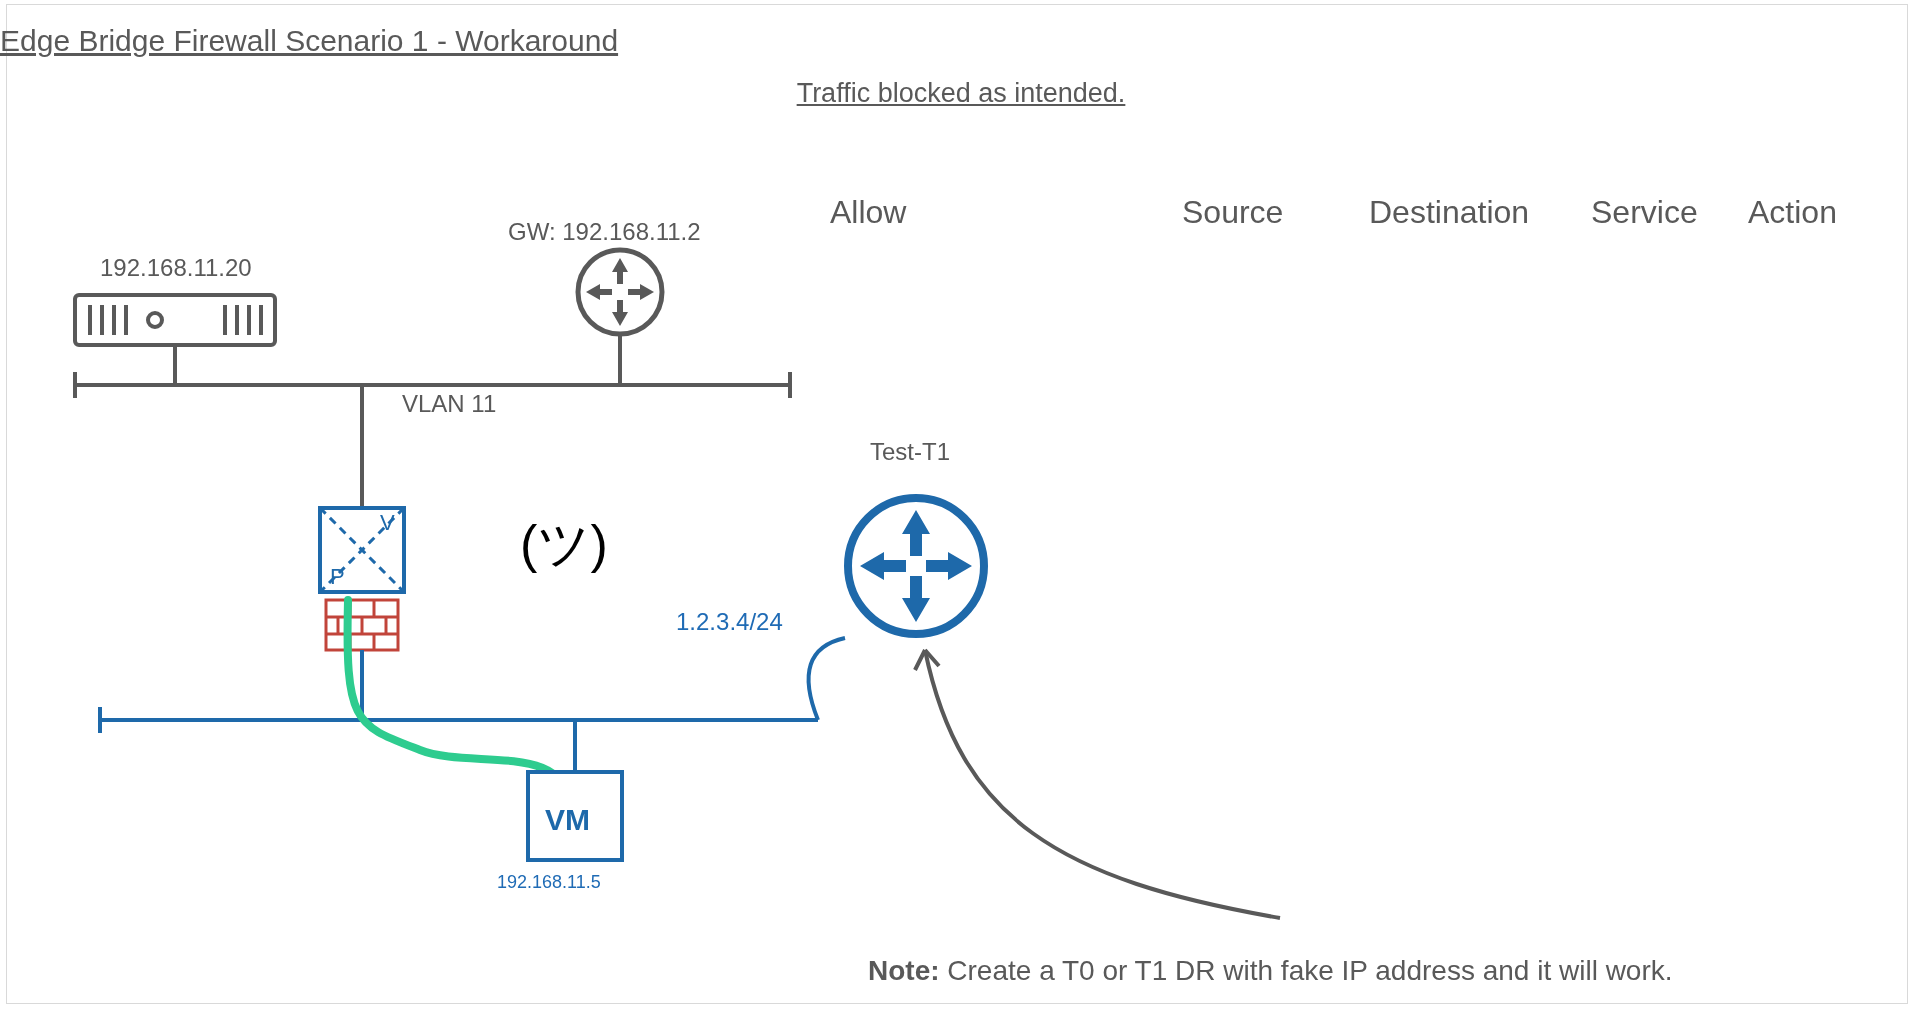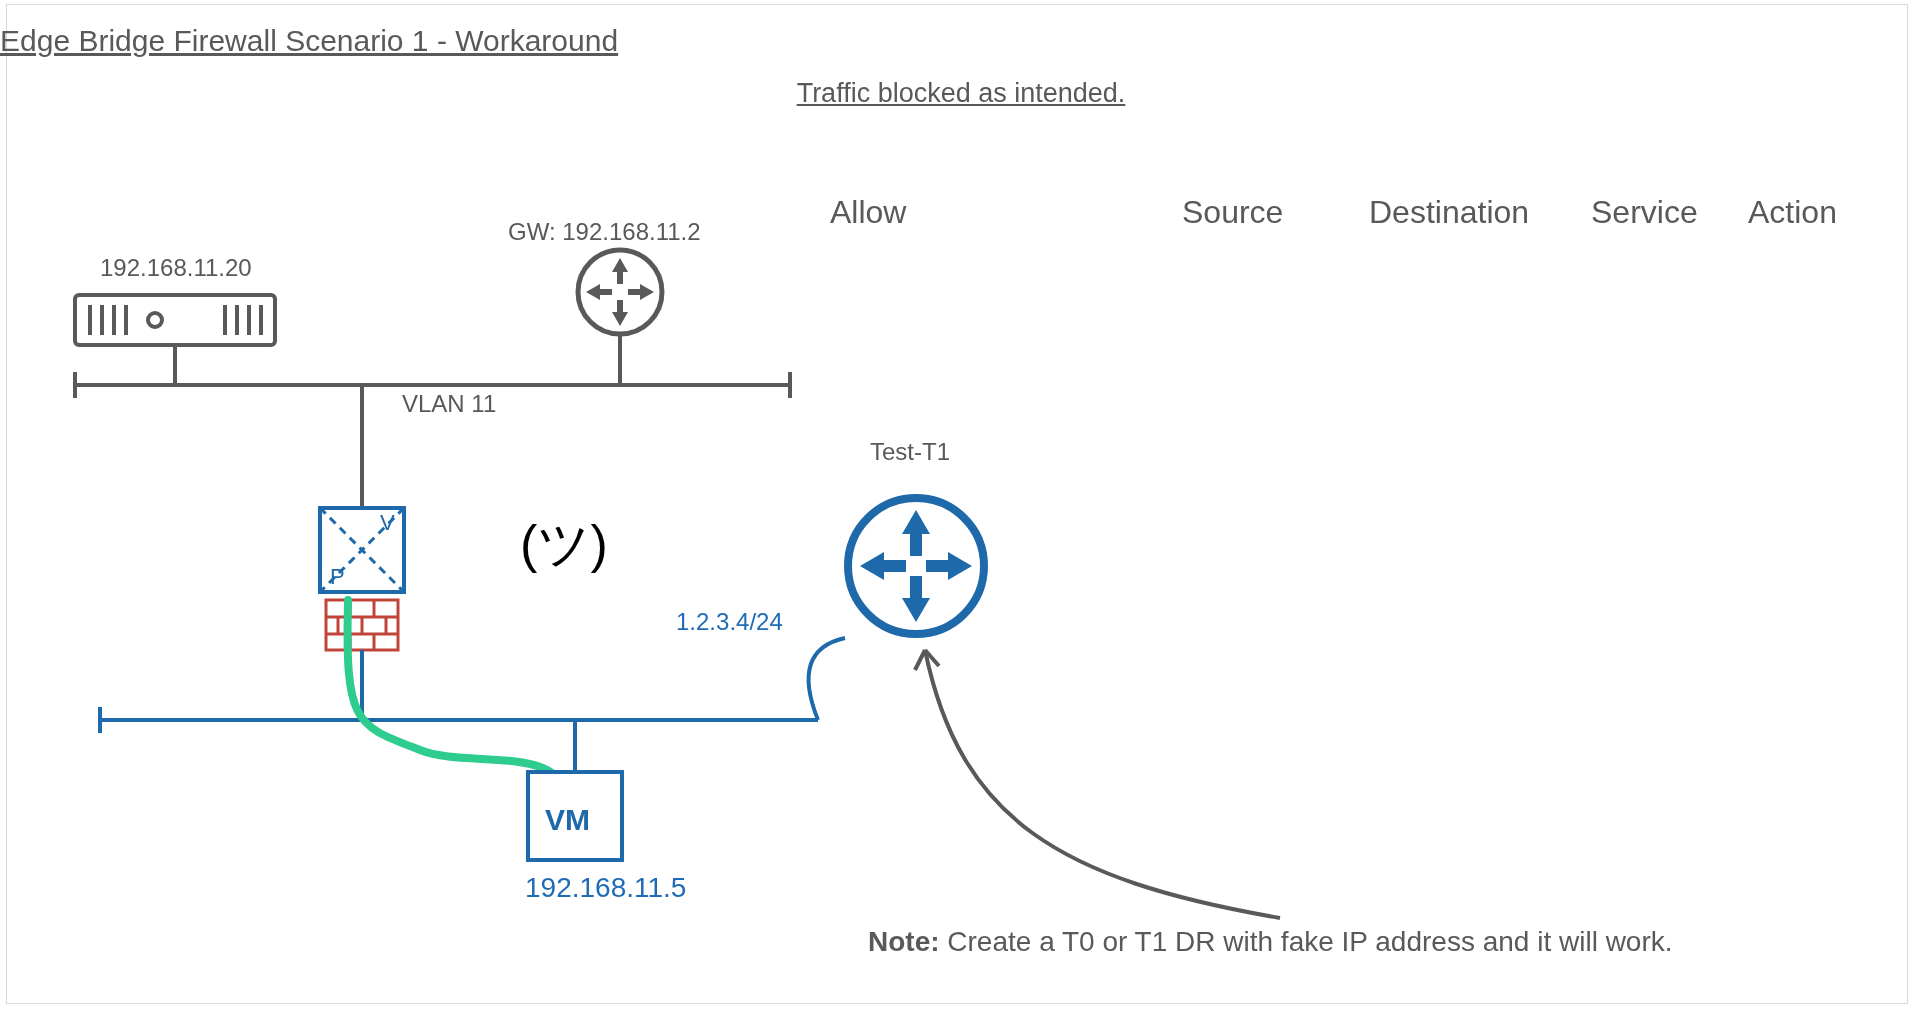--- a/index.html
+++ b/index.html
@@ -75,21 +75,21 @@
   }
   .col-name { width: 350px; }
   .col-src  { width: 185px; }
   .col-dst  { width: 220px; }
   .col-svc  { width: 155px; }
   .col-act  { width: 110px; margin-left: 29px; }
   .drop { color: #c00000; }
   .note {
     position: absolute;
     left: 868px;
-    top: 926px;
+    top: 955px;
     font-size: 28px;
     color: #595959;
   }
   .note b { color: #595959; font-weight: 700; }
   svg.canvas {
     position: absolute;
     left: 0; top: 0;
     width: 1922px;
     height: 1015px;
     pointer-events: none;
@@ -102,21 +102,21 @@
 
 <div class="title">Edge Bridge Firewall Scenario 1 - Workaround</div>
 <div class="subtitle">Traffic blocked as intended.</div>
 
 <div class="label" style="left:100px; top:254px;">192.168.11.20</div>
 <div class="label" style="left:508px; top:218px;">GW: 192.168.11.2</div>
 <div class="label" style="left:402px; top:390px;">VLAN 11</div>
 <div class="smiley" style="left:520px; top:510px;">(ツ)</div>
 <div class="label label-blue" style="left:676px; top:608px;">1.2.3.4/24</div>
 <div class="label" style="left:870px; top:438px;">Test-T1</div>
-<div class="label label-blue" style="left:497px; top:872px; font-size:28px;margin-left:28px;">192.168.11.5</div>
+<div class="label label-blue" style="left:497px; top:872px; font-size:18px;">192.168.11.5</div>
 
 <div class="note">
   <b>Note:</b><span> Create a T0 or T1 DR with fake IP address and it will work.</span>
 </div>
 
 <table class="rules">
   <thead>
     <tr>
       <th class="col-name">Allow</th>
       <th class="col-src">Source</th>

